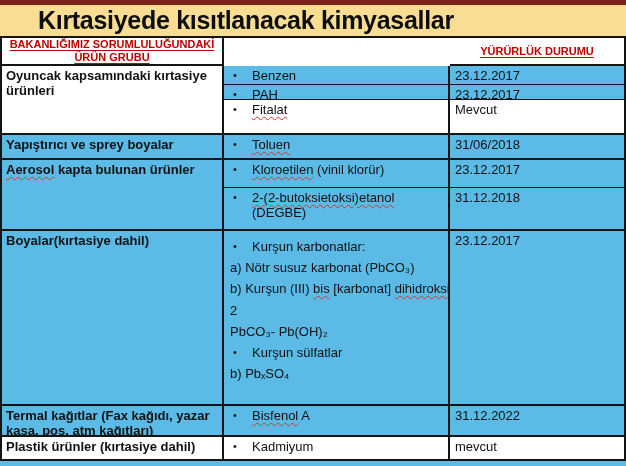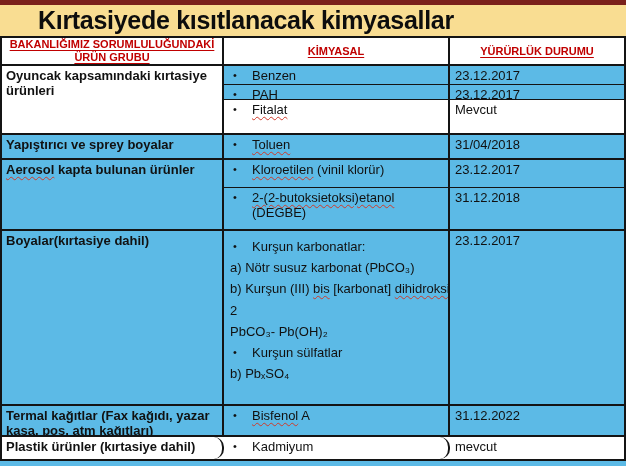--- a/index.html
+++ b/index.html
@@ -26,21 +26,21 @@
     font-size:13px;color:#111;
   }
   .cell{
     overflow:hidden;padding:1px 4px;line-height:15px;
     border-right:2px solid #141414;border-bottom:1px solid #141414;
     background:#fff;
   }
   .cell.blue{background:var(--blue,#5cbae6);}
   .cell.c3{border-right:none;}
   .cell.thick{border-bottom-width:2px;border-bottom-style:solid;}
-  .cell.nb{border-bottom:none;border-radius:10px;}
+  .cell.nb{border-bottom:none;}
   .hdr{
     display:flex;align-items:center;justify-content:center;text-align:center;
     font-weight:bold;font-size:11px;line-height:13px;color:var(--red,#c00000);
     text-decoration:underline;text-underline-offset:2px;padding:1px 6px;
   }
   .prod{font-weight:bold;padding:2px 4px;line-height:15px;}
   .prod .note{font-weight:bold;}
   .chem{display:flex;align-items:flex-start;padding-left:9px;padding-top:2px;}
   .bullet{width:19px;flex:0 0 19px;font-size:11px;line-height:15px;}
   .status{padding-left:5px;padding-top:2px;}
@@ -59,21 +59,20 @@
 
 <div class="slide">
   <div class="top-strip"></div>
   <div class="title-band">
     <div class="title">Kırtasiyede kısıtlanacak kimyasallar</div>
   </div>
 
   <div class="tbl">
 
     <div class="cell hdr thick" style="grid-area:1/1/2/2">BAKANLIĞIMIZ SORUMLULUĞUNDAKİ ÜRÜN GRUBU</div>
-    <div class="cell hdr thick" style="grid-area:1/2/2/3">KİMYASAL</div>
     <div class="cell hdr c3 thick" style="grid-area:1/3/2/4">YÜRÜRLÜK DURUMU</div>
 
     <div class="cell prod thick" style="grid-area:2/1/5/2">Oyuncak kapsamındaki kırtasiye ürünleri</div>
     <div class="cell chem blue" style="grid-area:2/2/3/3">
       <span class="bullet">•</span>
       <span>Benzen</span>
     </div>
     <div class="cell status c3 blue" style="grid-area:2/3/3/4">23.12.2017</div>
     <div class="cell chem blue" style="grid-area:3/2/4/3">
       <span class="bullet">•</span>
@@ -84,21 +83,21 @@
       <span class="bullet">•</span>
       <span><span class="sq">Fitalat</span></span>
     </div>
     <div class="cell status c3 thick" style="grid-area:4/3/5/4">Mevcut</div>
 
     <div class="cell prod blue thick" style="grid-area:5/1/6/2">Yapıştırıcı ve sprey boyalar</div>
     <div class="cell chem blue thick" style="grid-area:5/2/6/3">
       <span class="bullet">•</span>
       <span><span class="sq">Toluen</span></span>
     </div>
-    <div class="cell status c3 blue thick" style="grid-area:5/3/6/4">31/04/2018</div>
+    <div class="cell status c3 blue thick" style="grid-area:5/3/6/4">31/06/2018</div>
 
     <div class="cell prod blue thick" style="grid-area:6/1/8/2"><span class="sq">Aerosol</span><span> kapta bulunan ürünler</span></div>
     <div class="cell chem blue" style="grid-area:6/2/7/3">
       <span class="bullet">•</span>
       <span><span class="sq">Kloroetilen</span><span> (vinil klorür)</span></span>
     </div>
     <div class="cell status c3 blue" style="grid-area:6/3/7/4">23.12.2017</div>
     <div class="cell chem blue thick" style="grid-area:7/2/8/3">
       <span class="bullet">•</span>
       <span><span class="sq">2-(2-butoksietoksi)etanol</span><span> (DEGBE)</span></span>

